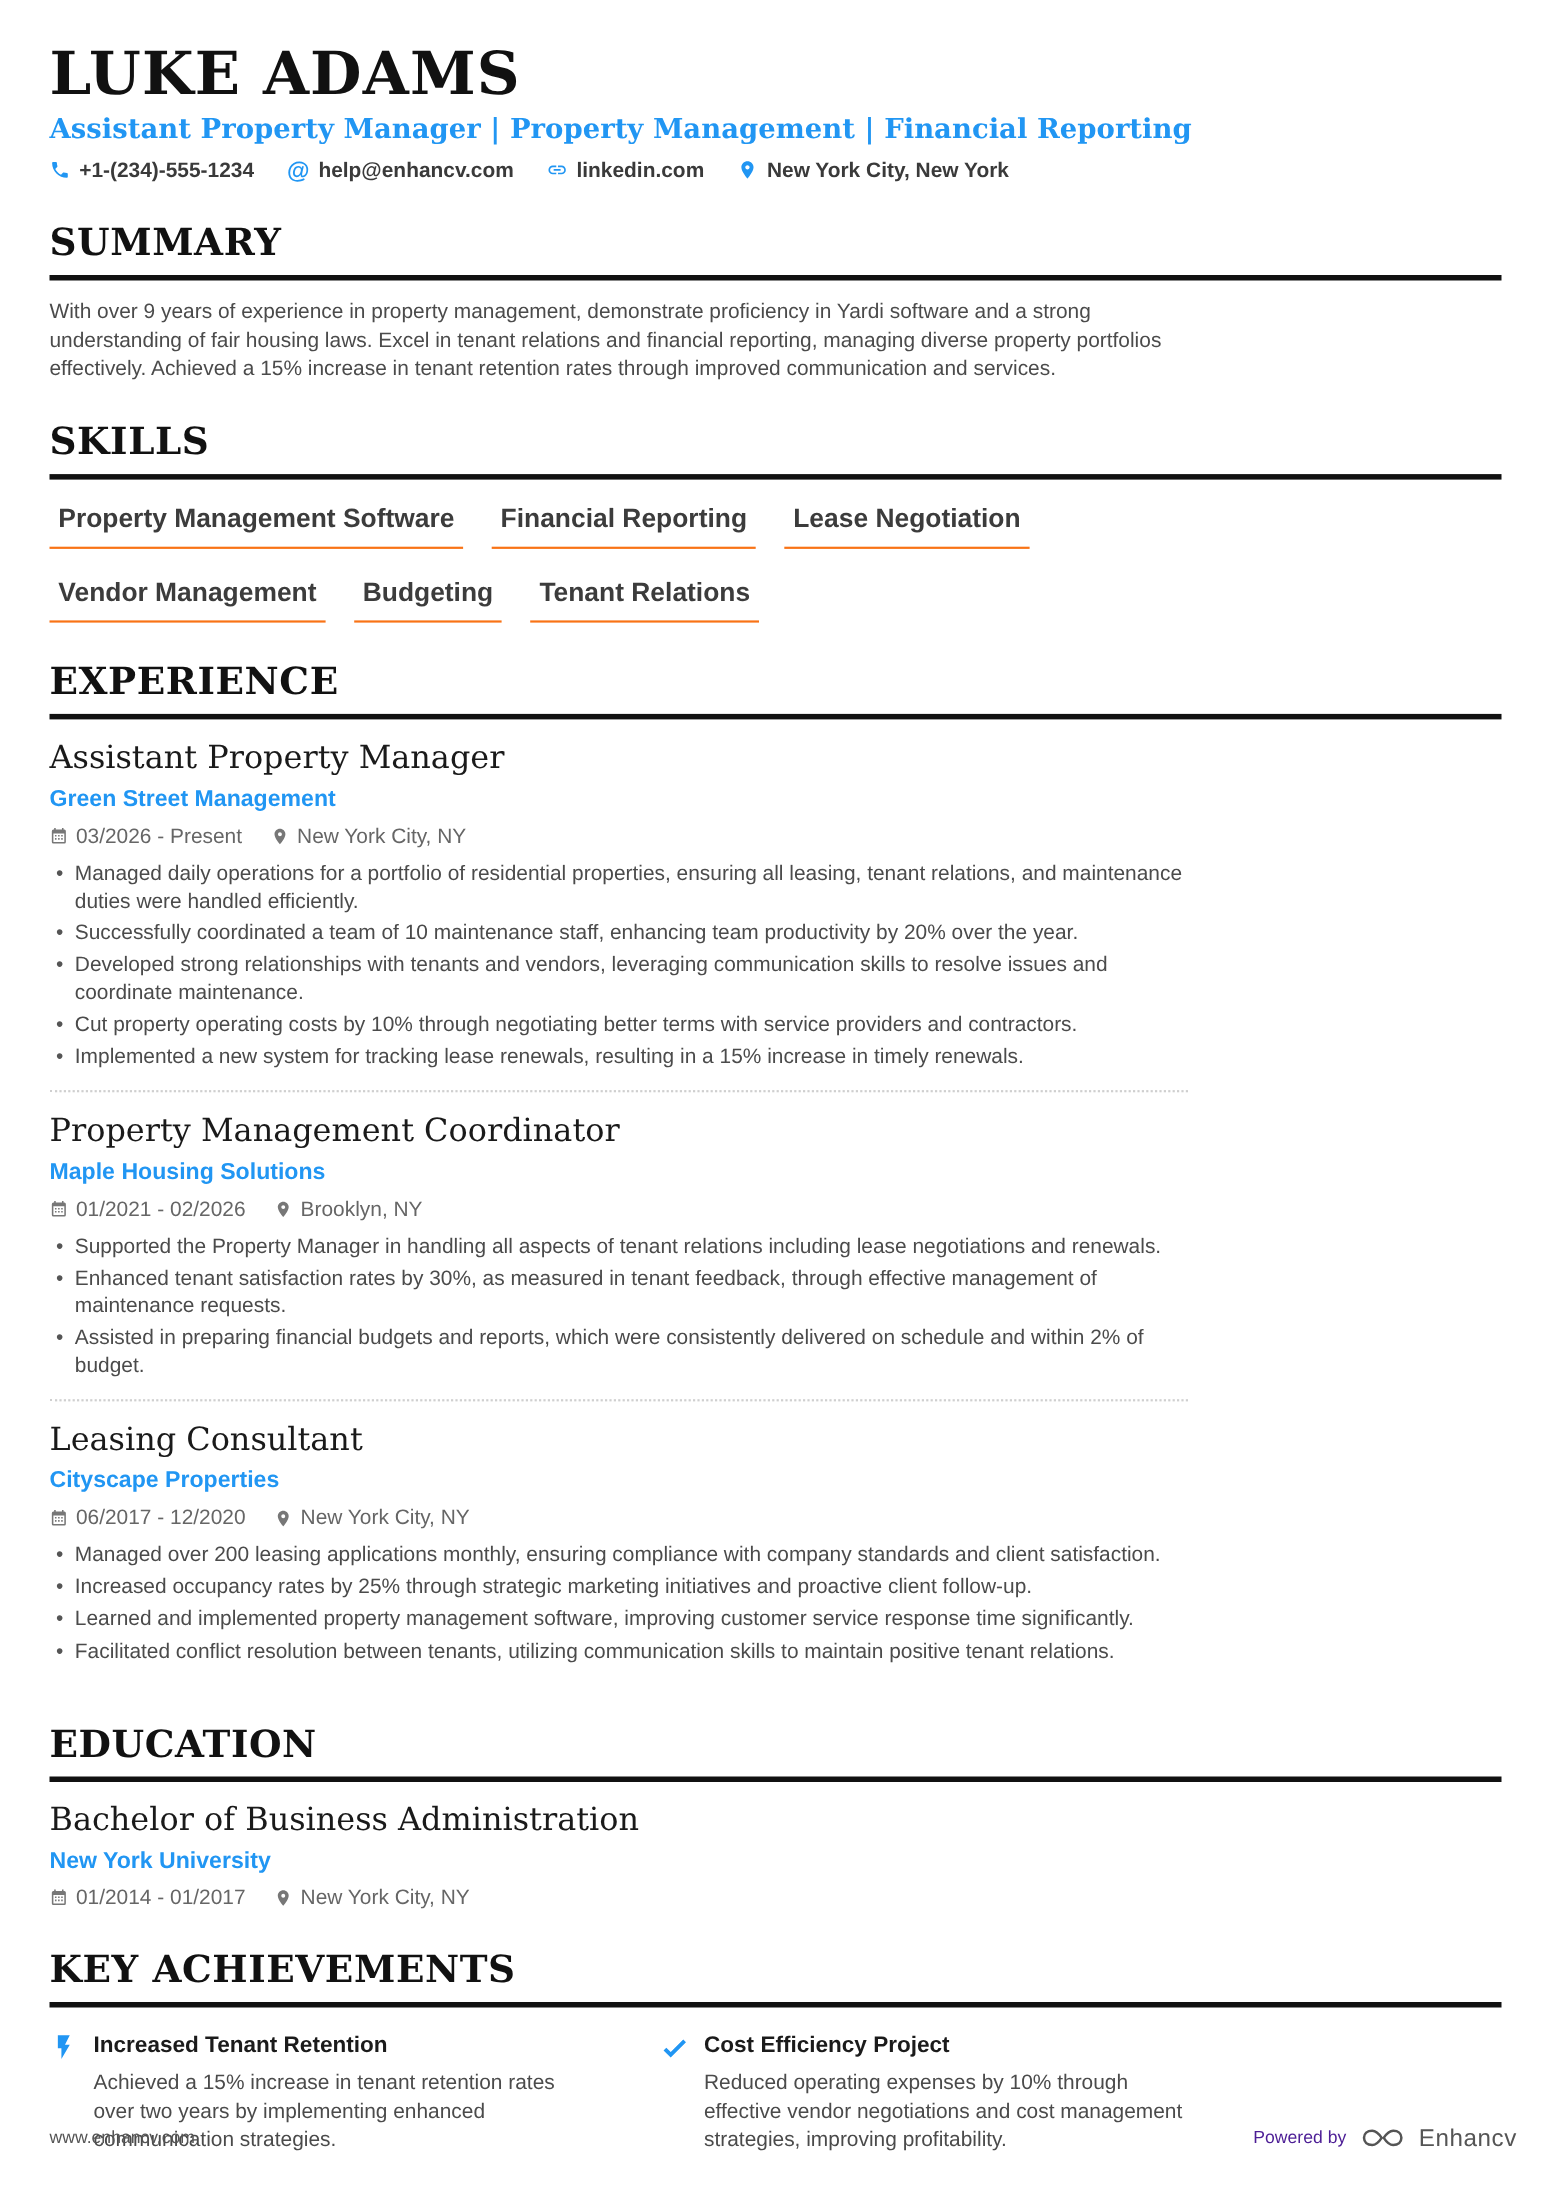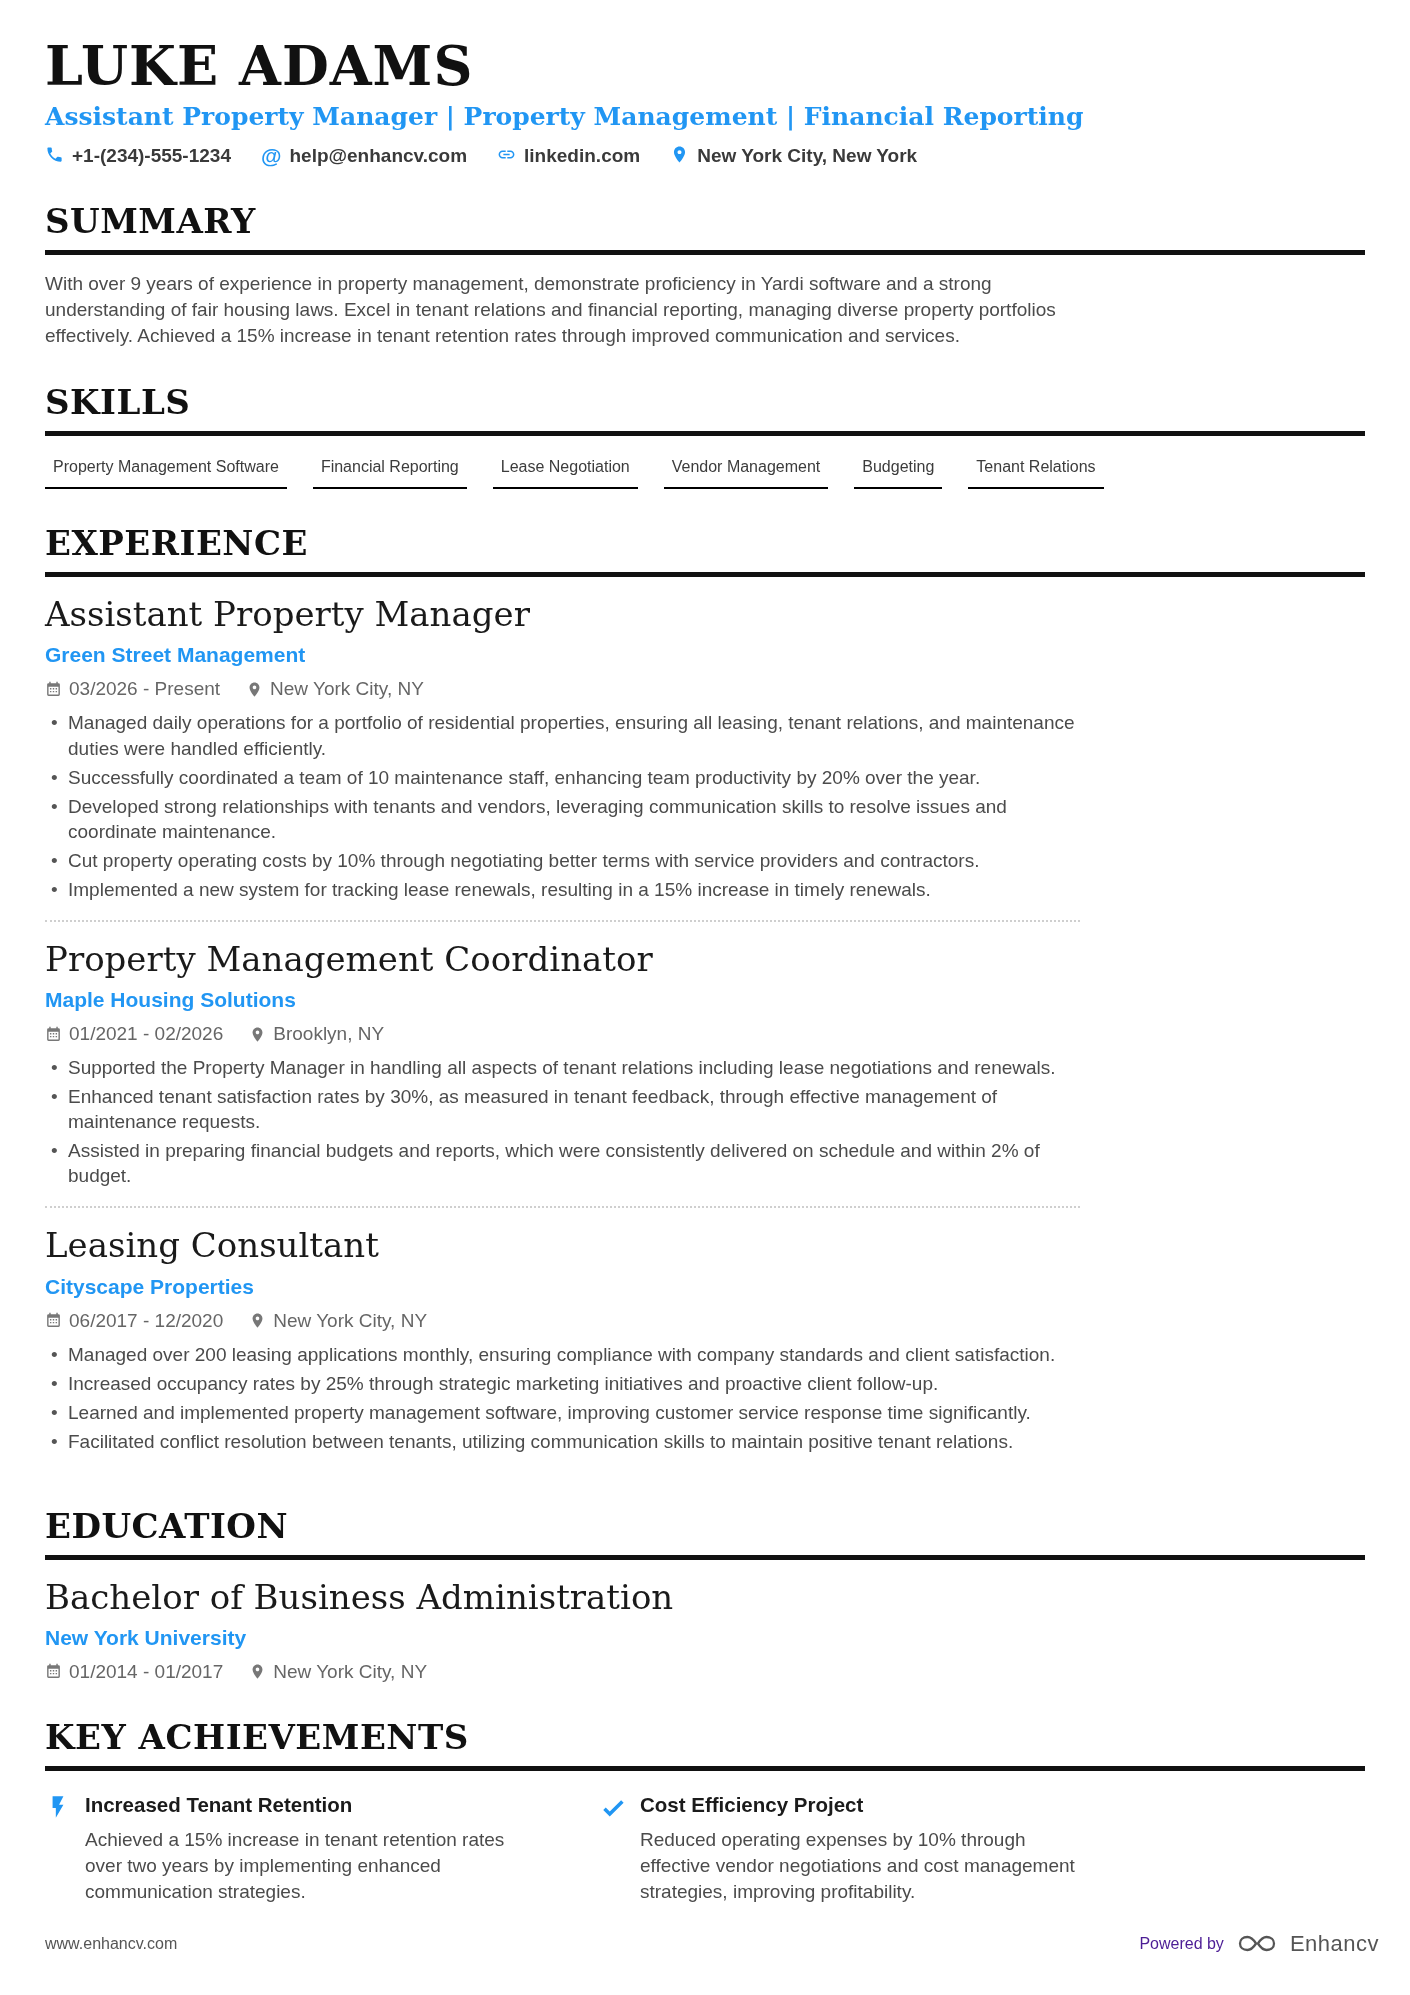--- a/index.html
+++ b/index.html
@@ -60,33 +60,33 @@
   }
 
   
   .skills-list {
     margin-top: 22px;
     display: flex; flex-wrap: wrap;
     column-gap: 26px; row-gap: 26px;
     max-width: 1100px;
   }
   .skill {
-    font-size: 16px; font-weight: 400; color: #3c3c3c;
+    font-size: 24px; font-weight: 700; color: #3c3c3c;
     padding: 0 8px 11px 8px;
-    border-bottom: 2px solid #000000;
+    border-bottom: 2px solid #f97316;
     white-space: nowrap;
   }
 
   
   .job { padding: 18px 0 14px 0; }
   .job + .job { border-top: 2px dotted #cfcfcf; }
   .job-title, .edu-title {
     font-family: "DejaVu Serif", serif;
     font-weight: 500;
-    font-size: 34px;
+    font-size: 29px;
     color: #1a1a1a;
     line-height: 1.15;
   }
   .company, .school {
     margin-top: 9px;
     font-size: 21px; font-weight: 700; color: #2196f3;
   }
   .meta-row {
     margin-top: 11px;
     display: flex; align-items: center; gap: 26px;

